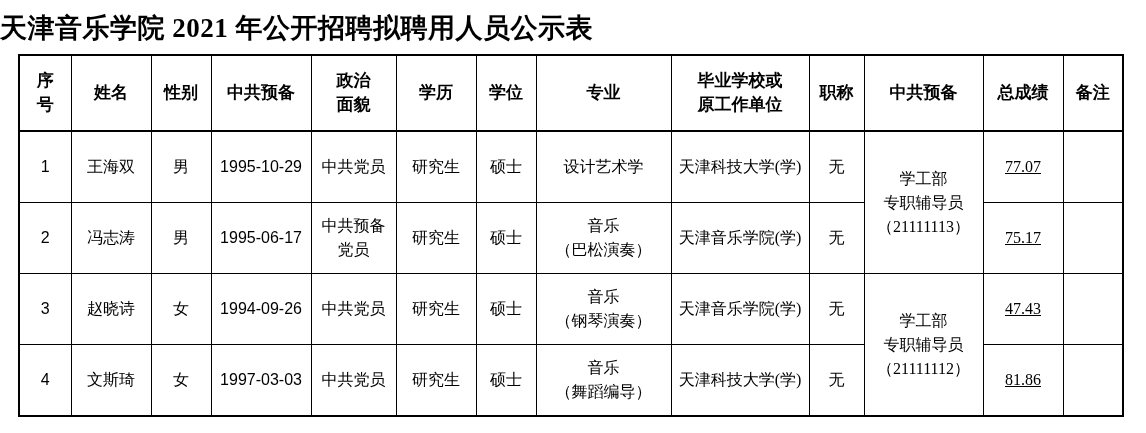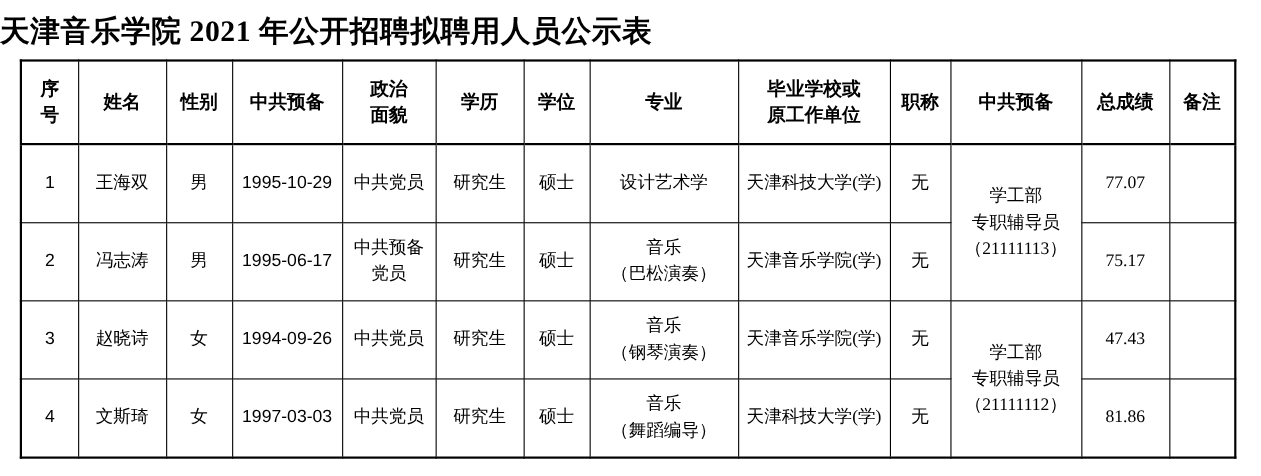--- a/index.html
+++ b/index.html
@@ -49,20 +49,21 @@
     font-size: 16px;
     line-height: 1.5;
   }
   td.cell-no, td.cell-birth {
     font-family: "Liberation Sans", "DejaVu Sans", sans-serif;
     font-size: 16px;
   }
   td.cell-score {
     font-family: "Liberation Serif", "DejaVu Serif", serif;
     font-size: 16px;
+    text-decoration: underline;
   }
   td.cell-position {
     font-size: 16px;
     line-height: 1.7;
   }
 </style>
 </head>
 <body>
 
 <div class="doc-title">天津音乐学院 2021 年公开招聘拟聘用人员公示表</div>

